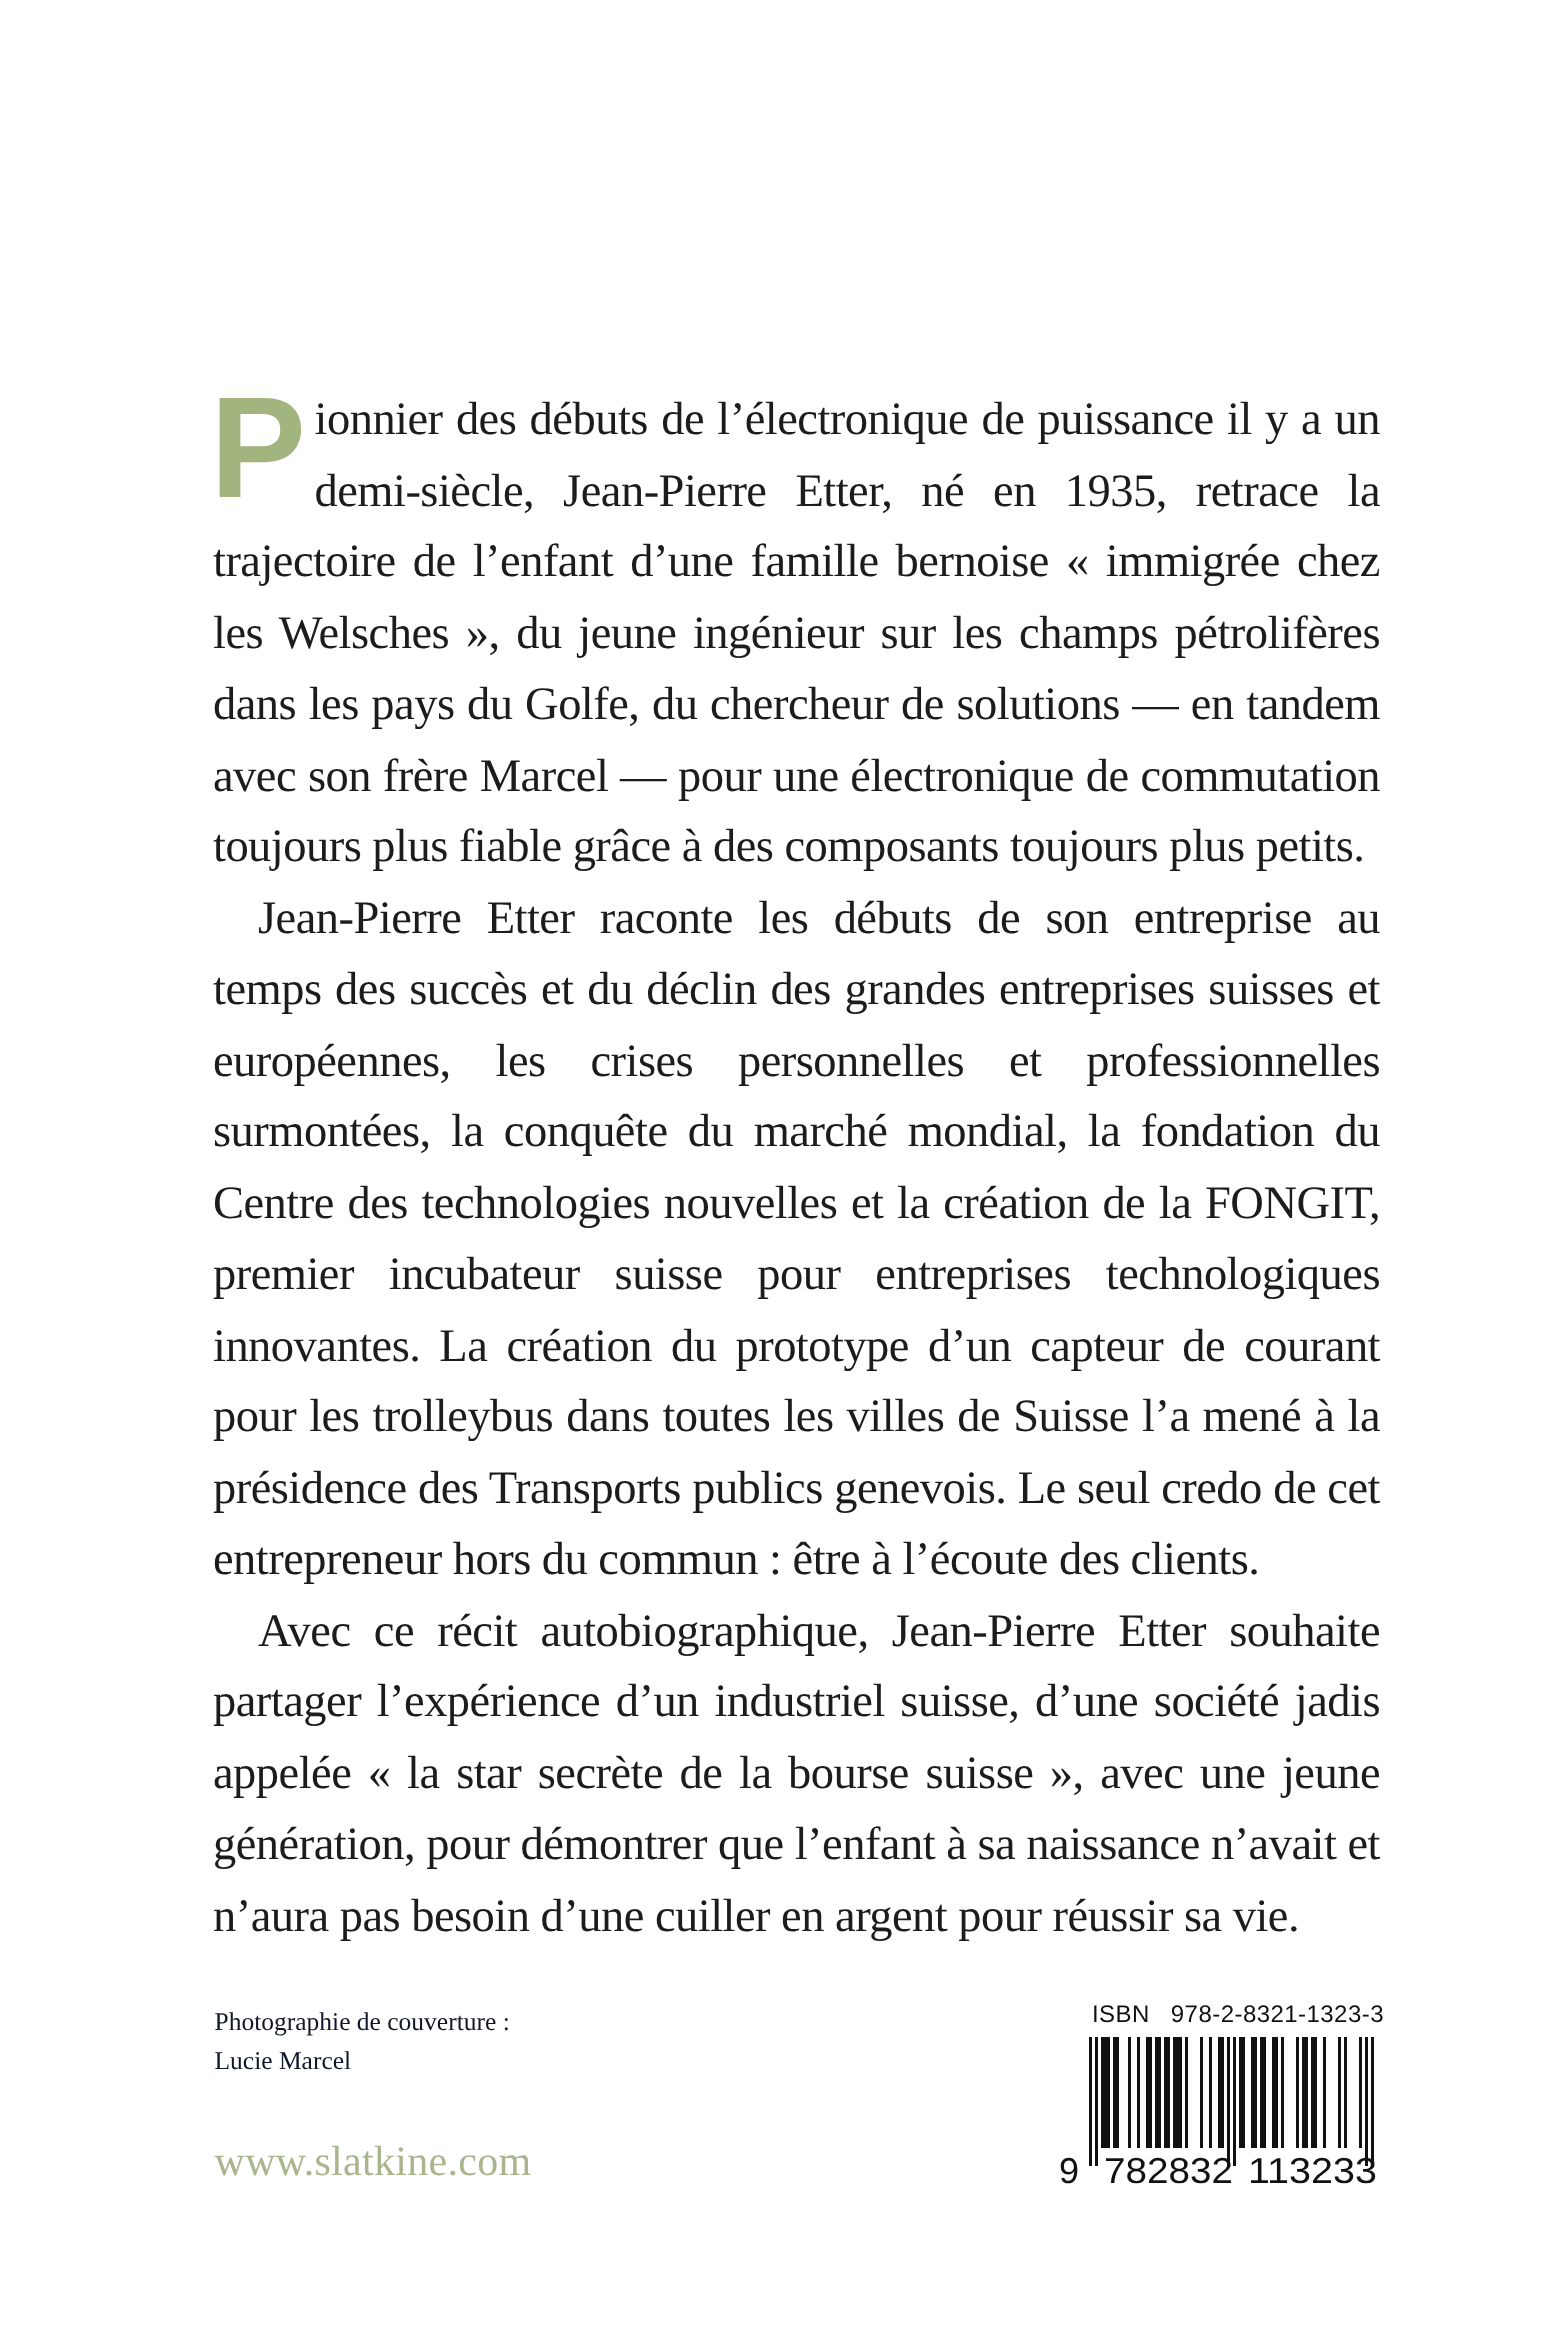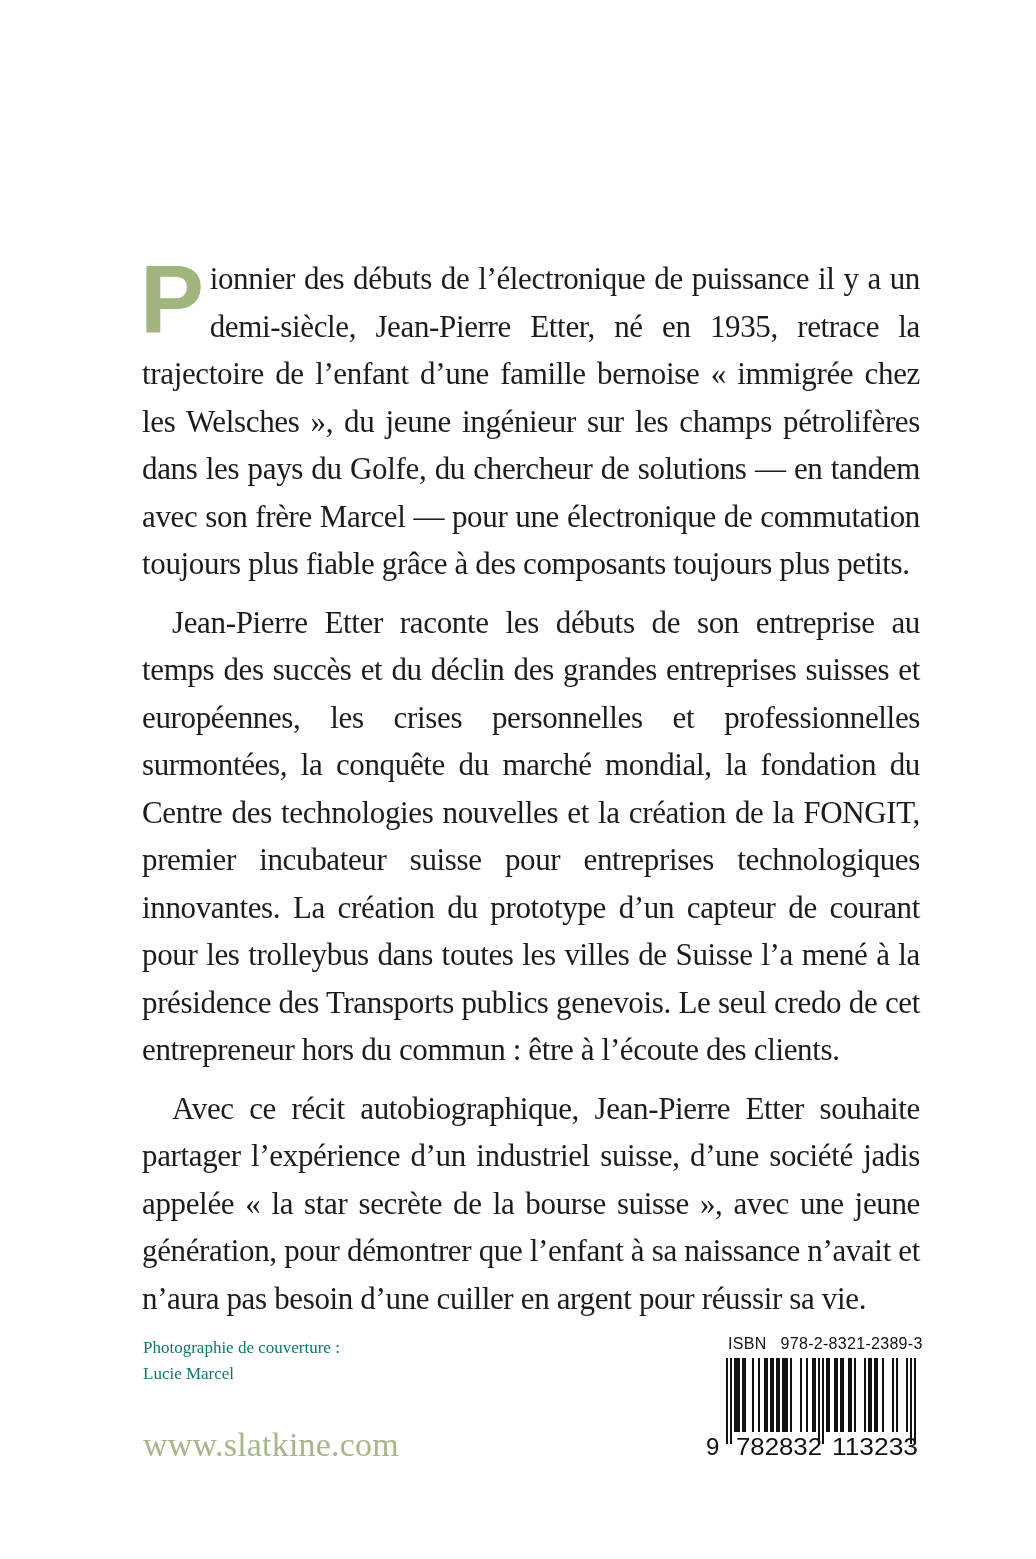--- a/index.html
+++ b/index.html
@@ -35,46 +35,46 @@
       text-align: justify;
       text-align-last: left;
       letter-spacing: -0.35px;
       word-spacing: 0px;
       hyphens: none;
     }
     .blurb p.indent {
       text-indent: 30px;
     }
     .blurb p + p {
-      margin-top: 11px;
+      margin-top: 0;
     }
     .dropcap {
       float: left;
       font-family: "Liberation Sans", "DejaVu Sans", sans-serif;
       font-weight: bold;
       color: #a3b57e;
       font-size: 96px;
       line-height: 80px;
       height: 86px;
       margin: 4px 6px 0 -2px;
       padding: 0;
     }
     .credit {
       position: absolute;
       left: 143px;
       top: 1335px;
       font-size: 17px;
       line-height: 26px;
-      color: #0f766e;
+      color: #0f172a;
     }
     .website {
       position: absolute;
       left: 143px;
       top: 1426px;
-      font-size: 34px;
+      font-size: 28px;
       color: #a9b58c;
       letter-spacing: 0.2px;
     }
     .isbn-block {
       position: absolute;
       left: 706px;
       top: 1330px;
       width: 230px;
       height: 128px;
     }
@@ -113,21 +113,21 @@
 
   <div class="credit">
     <div>Photographie de couverture :</div>
     <div>Lucie Marcel</div>
   </div>
 
   <div class="website">www.slatkine.com</div>
 
   <div class="isbn-block">
     <div class="isbn-label">
-      <span>ISBN</span><span class="gap"></span><span>978-2-8321-2389-3</span>
+      <span>ISBN</span><span class="gap"></span><span>978-2-8321-1323-3</span>
     </div>
     <svg class="barcode-svg" id="barcode" width="230" height="100" viewBox="0 0 230 100">
       <g id="bars">
           <rect x="20" y="0" width="2" height="86" fill="#111"></rect>
           <rect x="24" y="0" width="2" height="86" fill="#111"></rect>
           <rect x="28" y="0" width="2" height="74" fill="#111"></rect>
           <rect x="30" y="0" width="2" height="74" fill="#111"></rect>
           <rect x="32" y="0" width="2" height="74" fill="#111"></rect>
           <rect x="36" y="0" width="2" height="74" fill="#111"></rect>
           <rect x="38" y="0" width="2" height="74" fill="#111"></rect>

